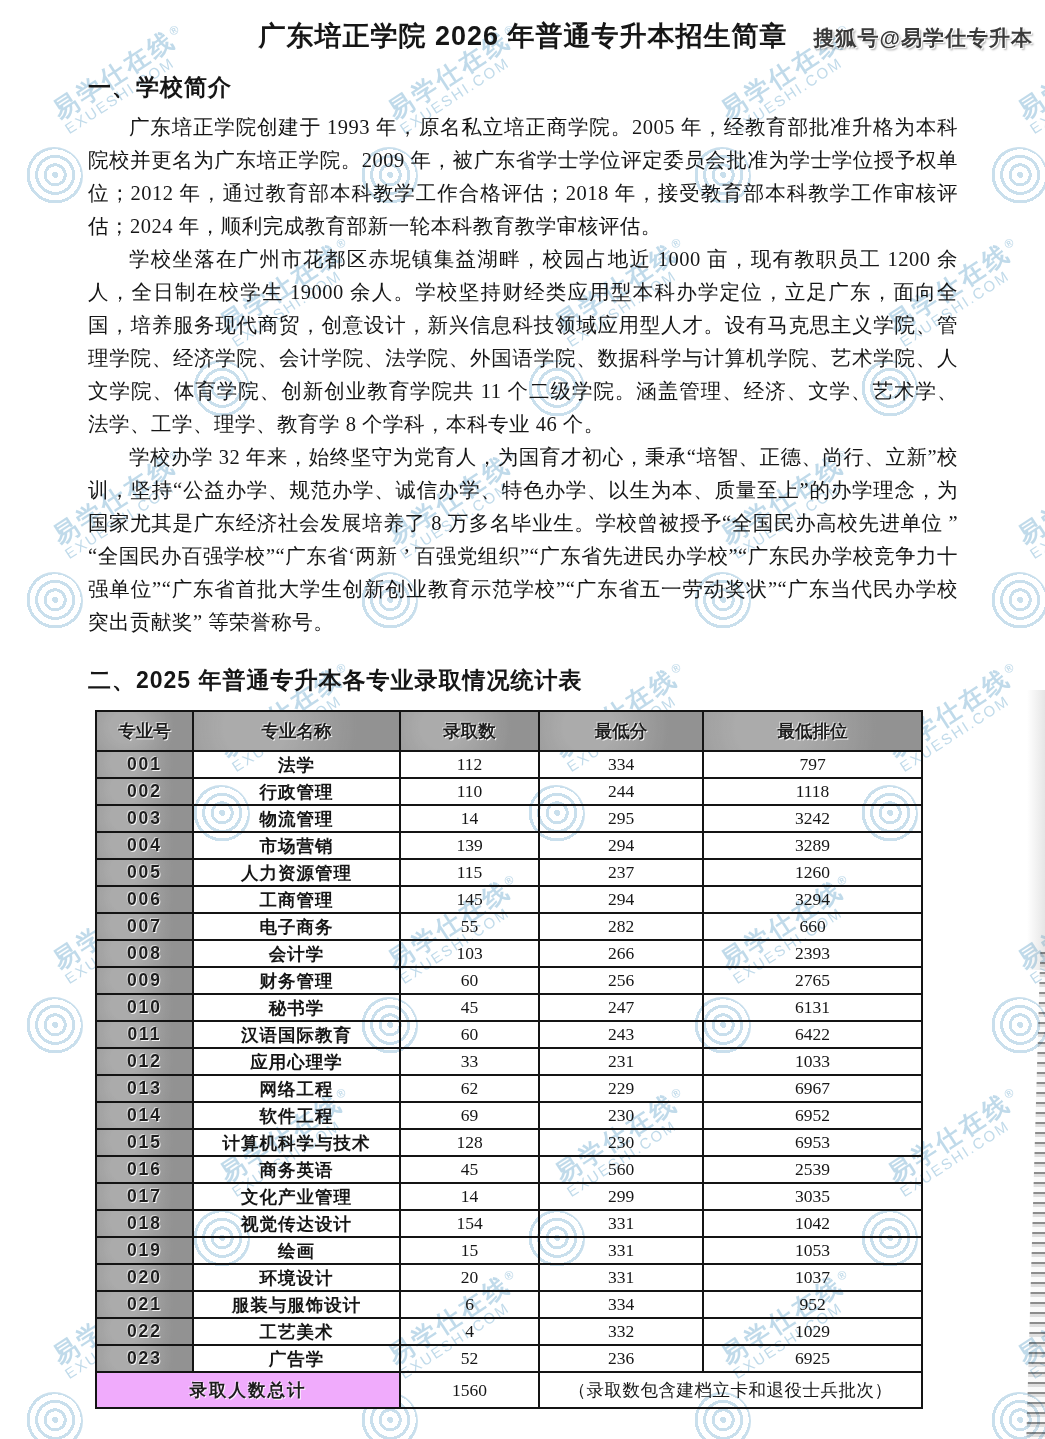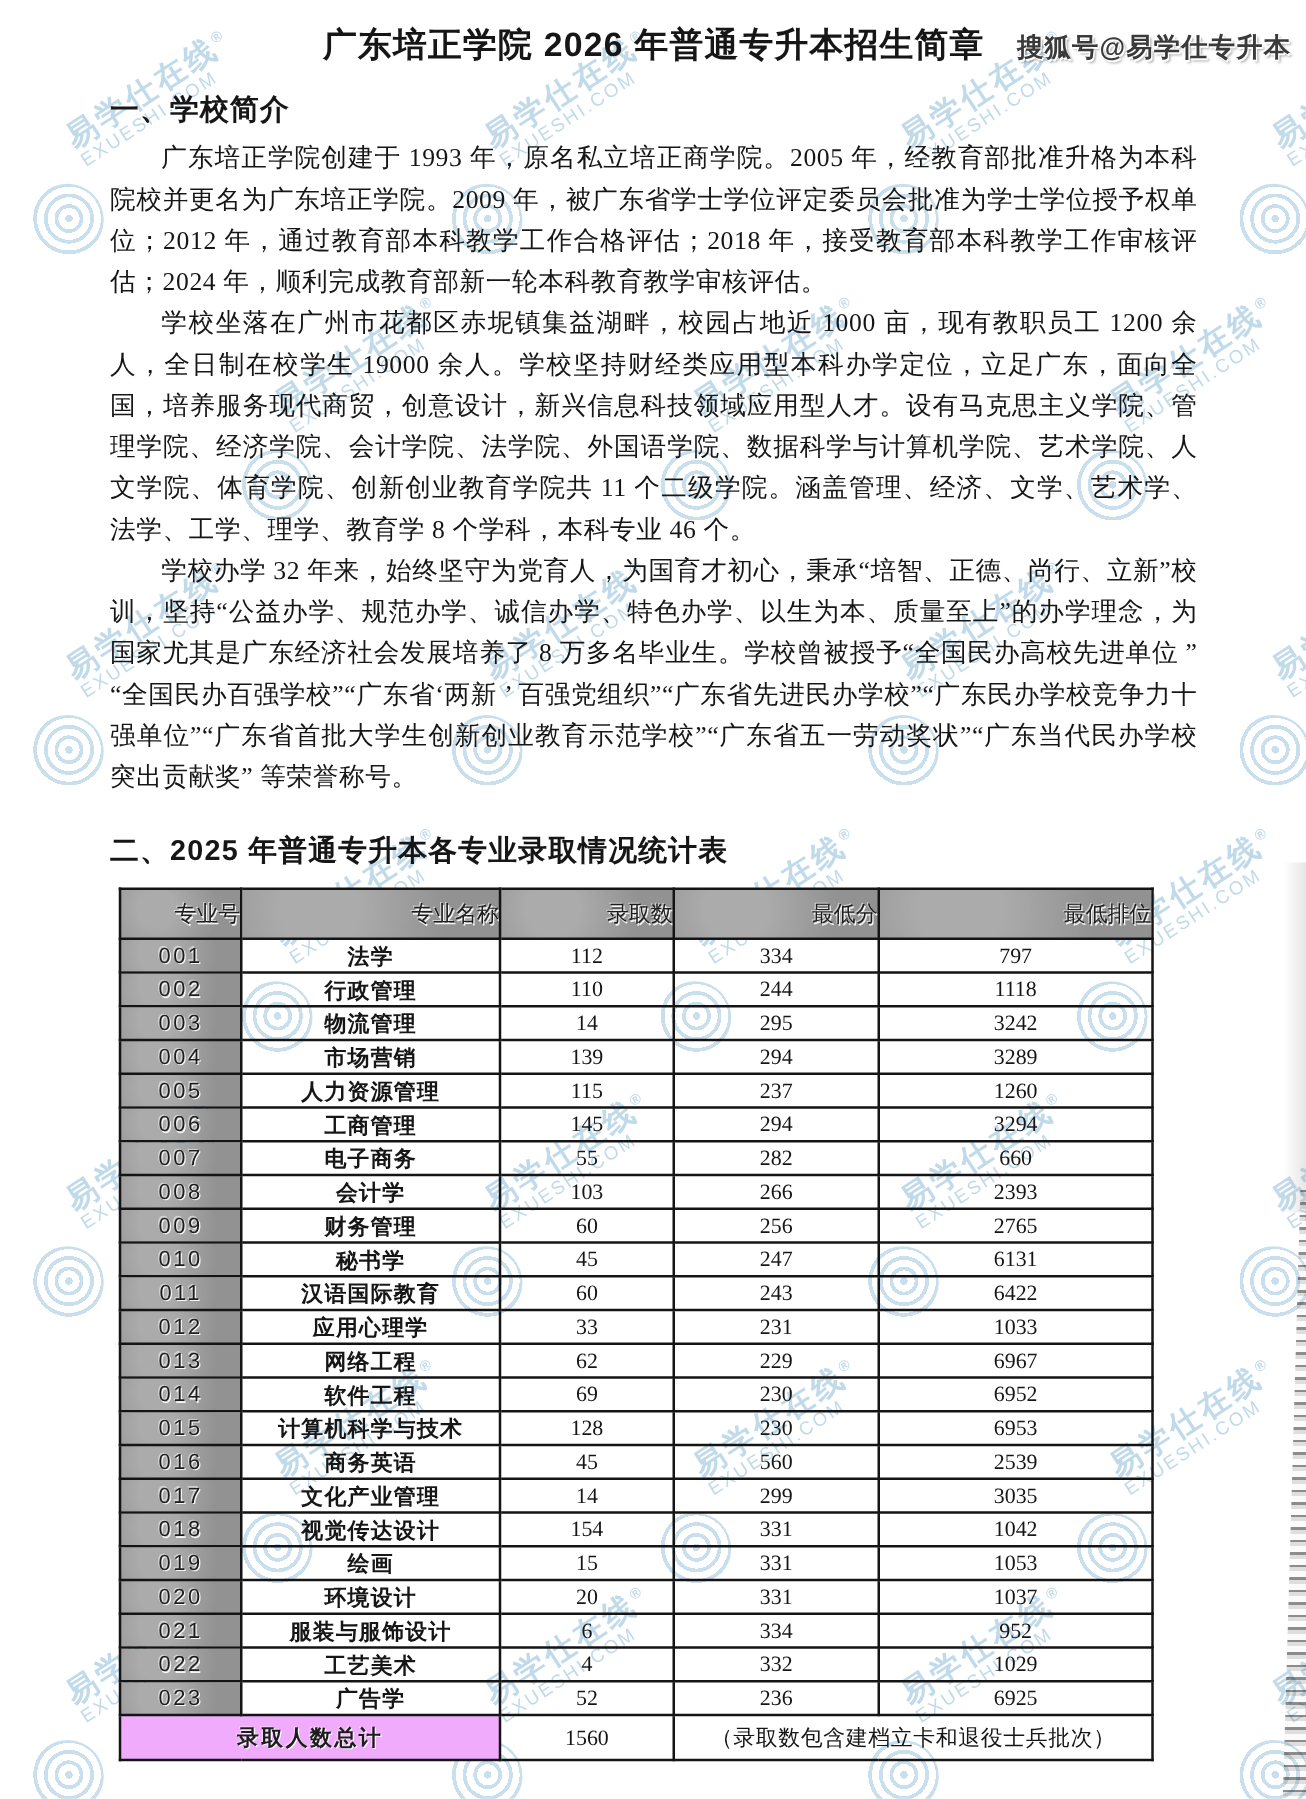--- a/index.html
+++ b/index.html
@@ -62,32 +62,31 @@
   .stats-table col.c1{width:97px;}
   .stats-table col.c2{width:207px;}
   .stats-table col.c3{width:139px;}
   .stats-table col.c4{width:164px;}
   .stats-table col.c5{width:219px;}
   .stats-table th,.stats-table td{
     border:2.5px solid #141414;text-align:center;vertical-align:middle;
     padding:0;font-size:17.5px;overflow:hidden;white-space:nowrap;
   }
   .stats-table thead th{
-    height:38px;font-weight:normal;
+    height:38px;font-weight:bold;
     text-shadow:1px 1px 0 rgba(255,255,255,.9),-1px -1px 0 rgba(255,255,255,.55);
-    text-align:right;
   }
   .stats-table tbody td{height:25px;}
   .cell-gray{
     color:#1d1d1d;
     background:#9d9d9d;
     background-image:radial-gradient(circle at 30% 40%, rgba(255,255,255,.14) 0 22%, rgba(0,0,0,.07) 70%);
   }
   .code-cell{
-    font-weight:normal;letter-spacing:2px;
+    font-weight:bold;letter-spacing:2px;
     text-shadow:1px 1px 0 rgba(255,255,255,.9),-1px -1px 0 rgba(255,255,255,.5);
   }
   .name-cell{font-weight:bold;letter-spacing:1px;}
   .num-cell{font-family:"Liberation Serif","DejaVu Serif",serif;font-size:18.5px;}
   .total-label-cell{
     height:34px;font-weight:bold;letter-spacing:2px;background:#f0abfc;
     text-shadow:1px 1px 0 rgba(255,255,255,.85),-1px -1px 0 rgba(255,255,255,.45);
   }
   .total-note-cell{font-weight:normal;font-size:18px;letter-spacing:.5px;margin-top:44px;}
 

